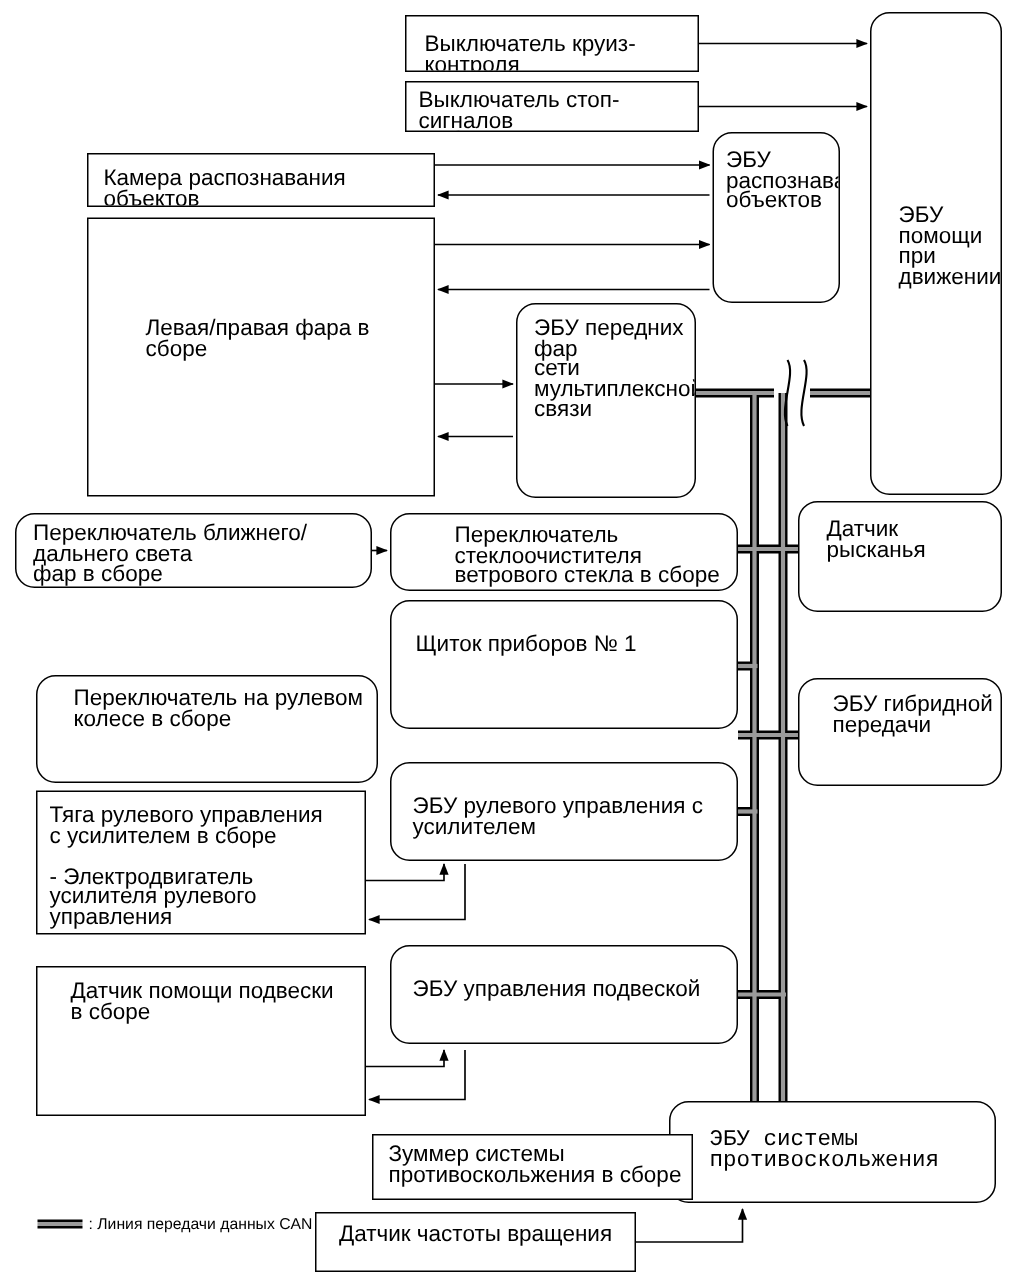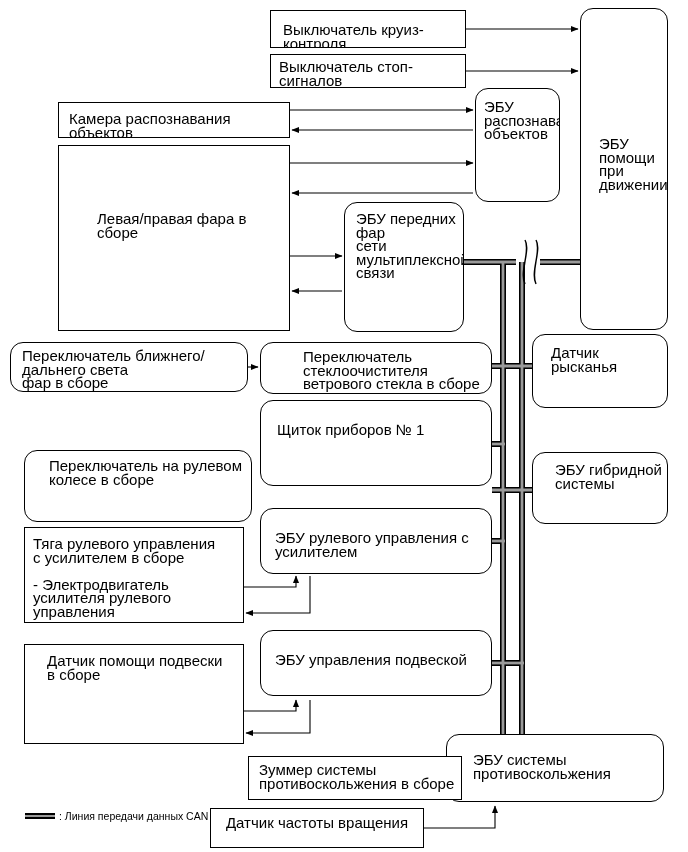--- a/index.html
+++ b/index.html
@@ -195,23 +195,23 @@
       </div>
       <div class="node align-left" style="left: 24px; top: 644px; width: 220px; height: 100px;">
         <div class="label" style="left: 22px; right: 4px; top: 9px;">Датчик помощи подвески
 в сборе</div>
       </div>
       <div class="node rounded align-left" style="left: 532px; top: 334px; width: 136px; height: 74px;">
         <div class="label" style="left: 18px; right: 4px; top: 11px;">Датчик рысканья</div>
       </div>
       <div class="node rounded align-left" style="left: 532px; top: 452px; width: 136px; height: 72px;">
         <div class="label" style="left: 22px; right: 4px; top: 10px;">ЭБУ гибридной
-системы</div>
-      </div>
-      <div class="node rounded align-left" style="left: 446px; top: 734px; width: 218px; height: 68px;">
+передачи</div>
+      </div>
+      <div class="node rounded align-left" style="left: 446px; top: 734px; width: 218px; height: 68px; font-family: Liberation Mono, monospace;">
         <div class="label" style="left: 26px; right: 4px; top: 18px;">ЭБУ системы противоскольжения</div>
       </div>
       <div class="node align-left" style="left: 210px; top: 756px; width: 214px; height: 44px; margin-left: 38px;">
         <div class="label" style="left: 10px; right: 4px; top: 6px;">Зуммер системы
 противоскольжения в сборе</div>
       </div>
       <div class="node align-center" style="left: 210px; top: 808px; width: 214px; height: 40px;">
         <div class="label" style="left: 0px; right: 0px; top: 7px;">Датчик частоты вращения</div>
       </div>
     </div>

